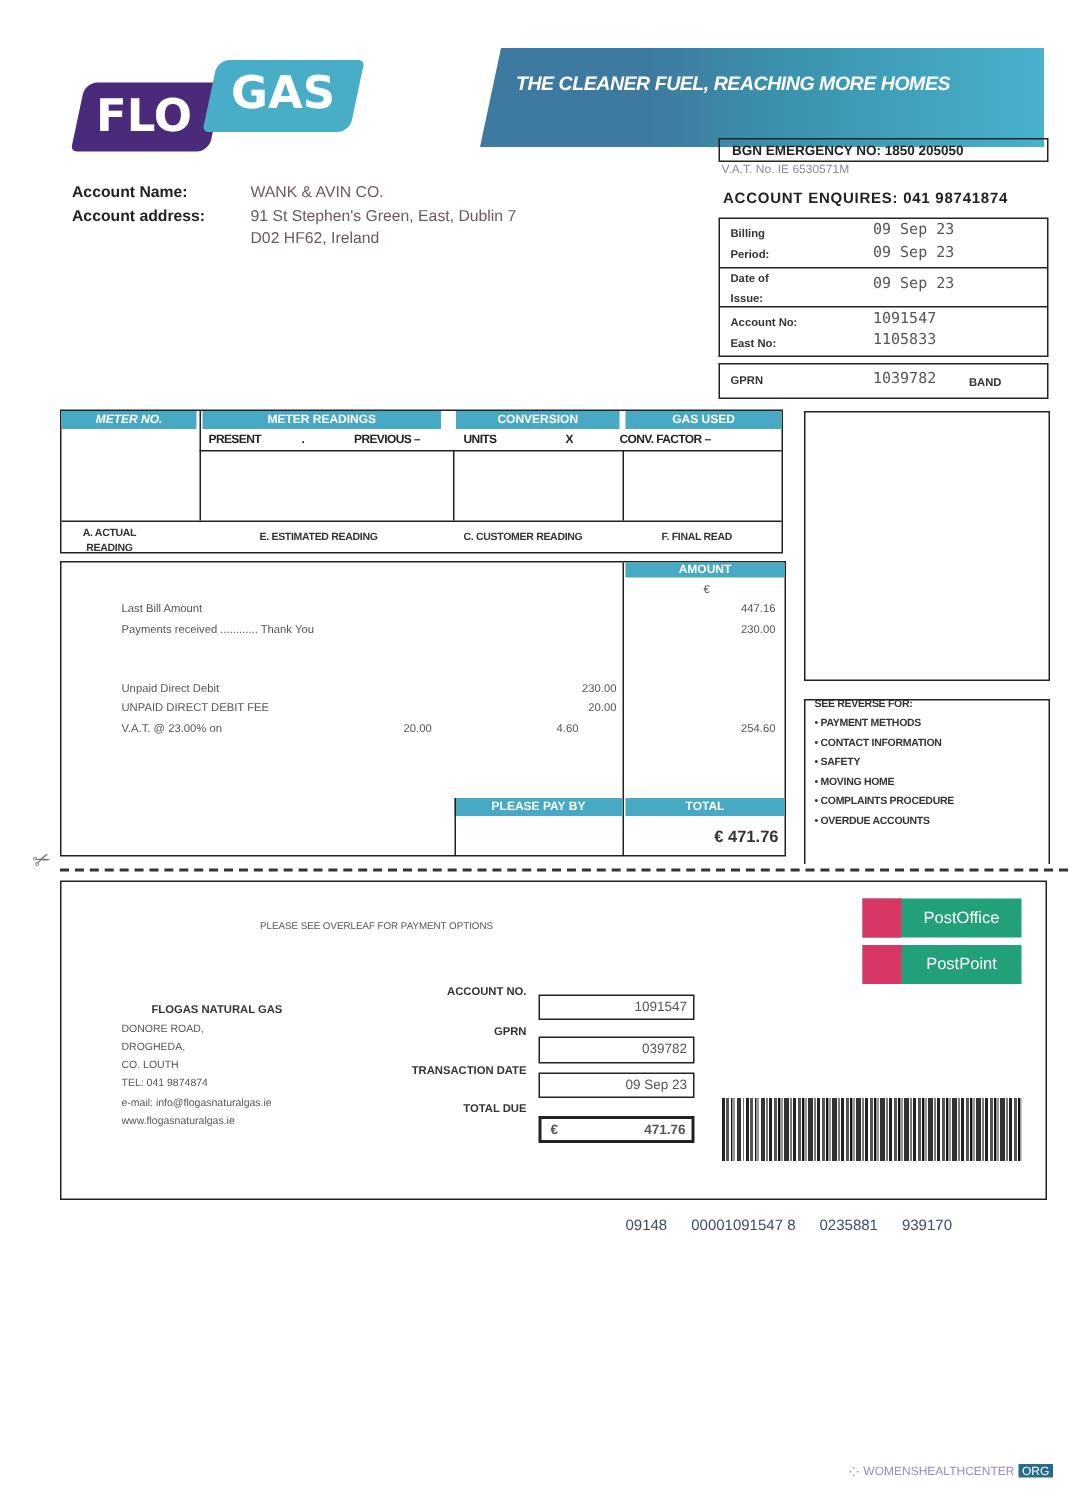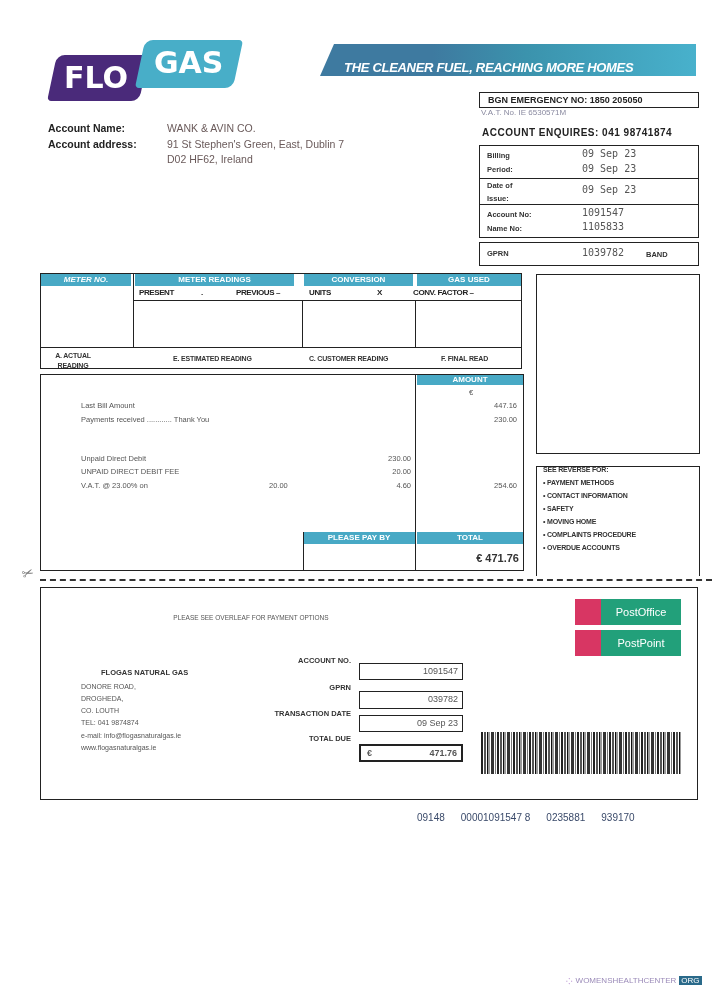--- a/index.html
+++ b/index.html
@@ -6,21 +6,21 @@
   html, body { width: 720px; height: 1000px; background: #ffffff; overflow: hidden; }
   body { position: relative; font-family: "Liberation Sans", sans-serif; color: #222; }
   .abs { position: absolute; }
 
   
   .logo-flo { left: 52px; top: 55px; width: 92px; height: 46px; background: #4a2a7a; transform: skewX(-12deg); border-radius: 8px 4px 8px 4px; }
   .logo-gas { left: 140px; top: 40px; width: 98px; height: 48px; background: #48aec8; transform: skewX(-12deg); border-radius: 8px 4px 8px 4px; }
   .logo-txt { color: #fff; font-weight: bold; font-size: 30px; font-family: "DejaVu Sans", sans-serif; }
 
   
-  .banner { left: 320px; top: 44px; width: 376px; height: 32px; background: linear-gradient(90deg, #3e7aa0 0%, #3e7aa0 30%, #3b93ad 55%, #48b1cc 100%); clip-path: polygon(14px 0, 100% 0, 100% 100%, 0 100%); }
+  .banner { left: 320px; top: 32px; width: 376px; height: 66px; background: linear-gradient(90deg, #3e7aa0 0%, #3e7aa0 30%, #3b93ad 55%, #48b1cc 100%); clip-path: polygon(14px 0, 100% 0, 100% 100%, 0 100%); }
   .banner-text { position: absolute; left: 24px; top: 16px; color: #fff; font-size: 13px; font-style: italic; font-weight: bold; letter-spacing: -0.3px; }
 
   .box { border: 1.5px solid #222; }
   .emergency { left: 479px; top: 92px; width: 220px; height: 16px; font-size: 9px; font-weight: bold; padding: 2px 8px; }
   .vat { left: 481px; top: 108px; font-size: 8px; color: #8a8aa0; }
   .enquiries { left: 482px; top: 127px; font-size: 10px; font-weight: bold; letter-spacing: 0.5px; }
 
   .info-box { left: 479px; width: 220px; font-size: 11px; color: #666; }
   .info-label { position: absolute; font-size: 7.5px; font-weight: bold; color: #333; }
   .info-val { position: absolute; font-family: "DejaVu Sans Mono", monospace; font-size: 10px; color: #555; }
@@ -71,21 +71,21 @@
   <div style="position:absolute;left:0;right:0;top:58px;border-top:1.5px solid #222;"></div>
   <div class="info-label" style="left:7px;top:5px;">Billing</div>
   <div class="info-label" style="left:7px;top:19px;">Period:</div>
   <div class="info-val" style="left:102px;top:2px;">09   Sep   23</div>
   <div class="info-val" style="left:102px;top:17px;">09   Sep   23</div>
   <div class="info-label" style="left:7px;top:35px;">Date of</div>
   <div class="info-label" style="left:7px;top:48px;">Issue:</div>
   <div class="info-val" style="left:102px;top:38px;">09   Sep   23</div>
   <div class="info-label" style="left:7px;top:64px;">Account No:</div>
   <div class="info-val" style="left:102px;top:61px;">1091547</div>
-  <div class="info-label" style="left:7px;top:78px;">Name No:</div>
+  <div class="info-label" style="left:7px;top:78px;">East No:</div>
   <div class="info-val" style="left:102px;top:75px;">1105833</div>
 </div>
 <div class="abs box info-box" style="top:242px;height:24px;">
   <div class="info-label" style="left:7px;top:6px;">GPRN</div>
   <div class="info-val" style="left:102px;top:4px;">1039782</div>
   <div class="info-label" style="left:166px;top:7px;">BAND</div>
 </div>
 
 <div class="abs" style="left:40px;top:273px;width:482px;height:96px;border:1.5px solid #222;">
   <div class="meter-hdr abs" style="left:0;top:0;width:90px;font-style:italic;">METER NO.</div>
@@ -118,21 +118,21 @@
   <div class="abs line-item" style="right:6px;top:26px;">447.16</div>
   <div class="abs line-item" style="left:40px;top:40px;">Payments received ............ Thank You</div>
   <div class="abs line-item" style="right:6px;top:40px;">230.00</div>
 
   <div class="abs line-item" style="left:40px;top:79px;">Unpaid Direct Debit</div>
   <div class="abs line-item" style="left:330px;top:79px;width:40px;text-align:right;">230.00</div>
   <div class="abs line-item" style="left:40px;top:92px;">UNPAID DIRECT DEBIT FEE</div>
   <div class="abs line-item" style="left:330px;top:92px;width:40px;text-align:right;">20.00</div>
   <div class="abs line-item" style="left:40px;top:106px;">V.A.T. @ 23.00% on</div>
   <div class="abs line-item" style="left:228px;top:106px;">20.00</div>
-  <div class="abs line-item" style="left:330px;top:106px;width:40px;text-align:right;">4.60</div>
+  <div class="abs line-item" style="left:330px;top:106px;width:40px;text-align:left;">4.60</div>
   <div class="abs line-item" style="right:6px;top:106px;">254.60</div>
 
   <div class="abs amt-hdr" style="left:262px;top:157px;width:112px;height:12px;line-height:12px;">PLEASE PAY BY</div>
   <div class="abs amt-hdr" style="left:376px;top:157px;width:106px;height:12px;line-height:12px;">TOTAL</div>
   <div class="abs" style="left:262px;top:157px;height:38px;border-left:1.5px solid #222;"></div>
   <div class="abs" style="right:4px;top:177px;font-size:11px;font-weight:bold;color:#333;">€ 471.76</div>
 </div>
 
 <div class="abs box" style="left:536px;top:274px;width:164px;height:180px;"></div>
 <div class="abs box" style="left:536px;top:466px;width:164px;height:110px;border-bottom:none;">

